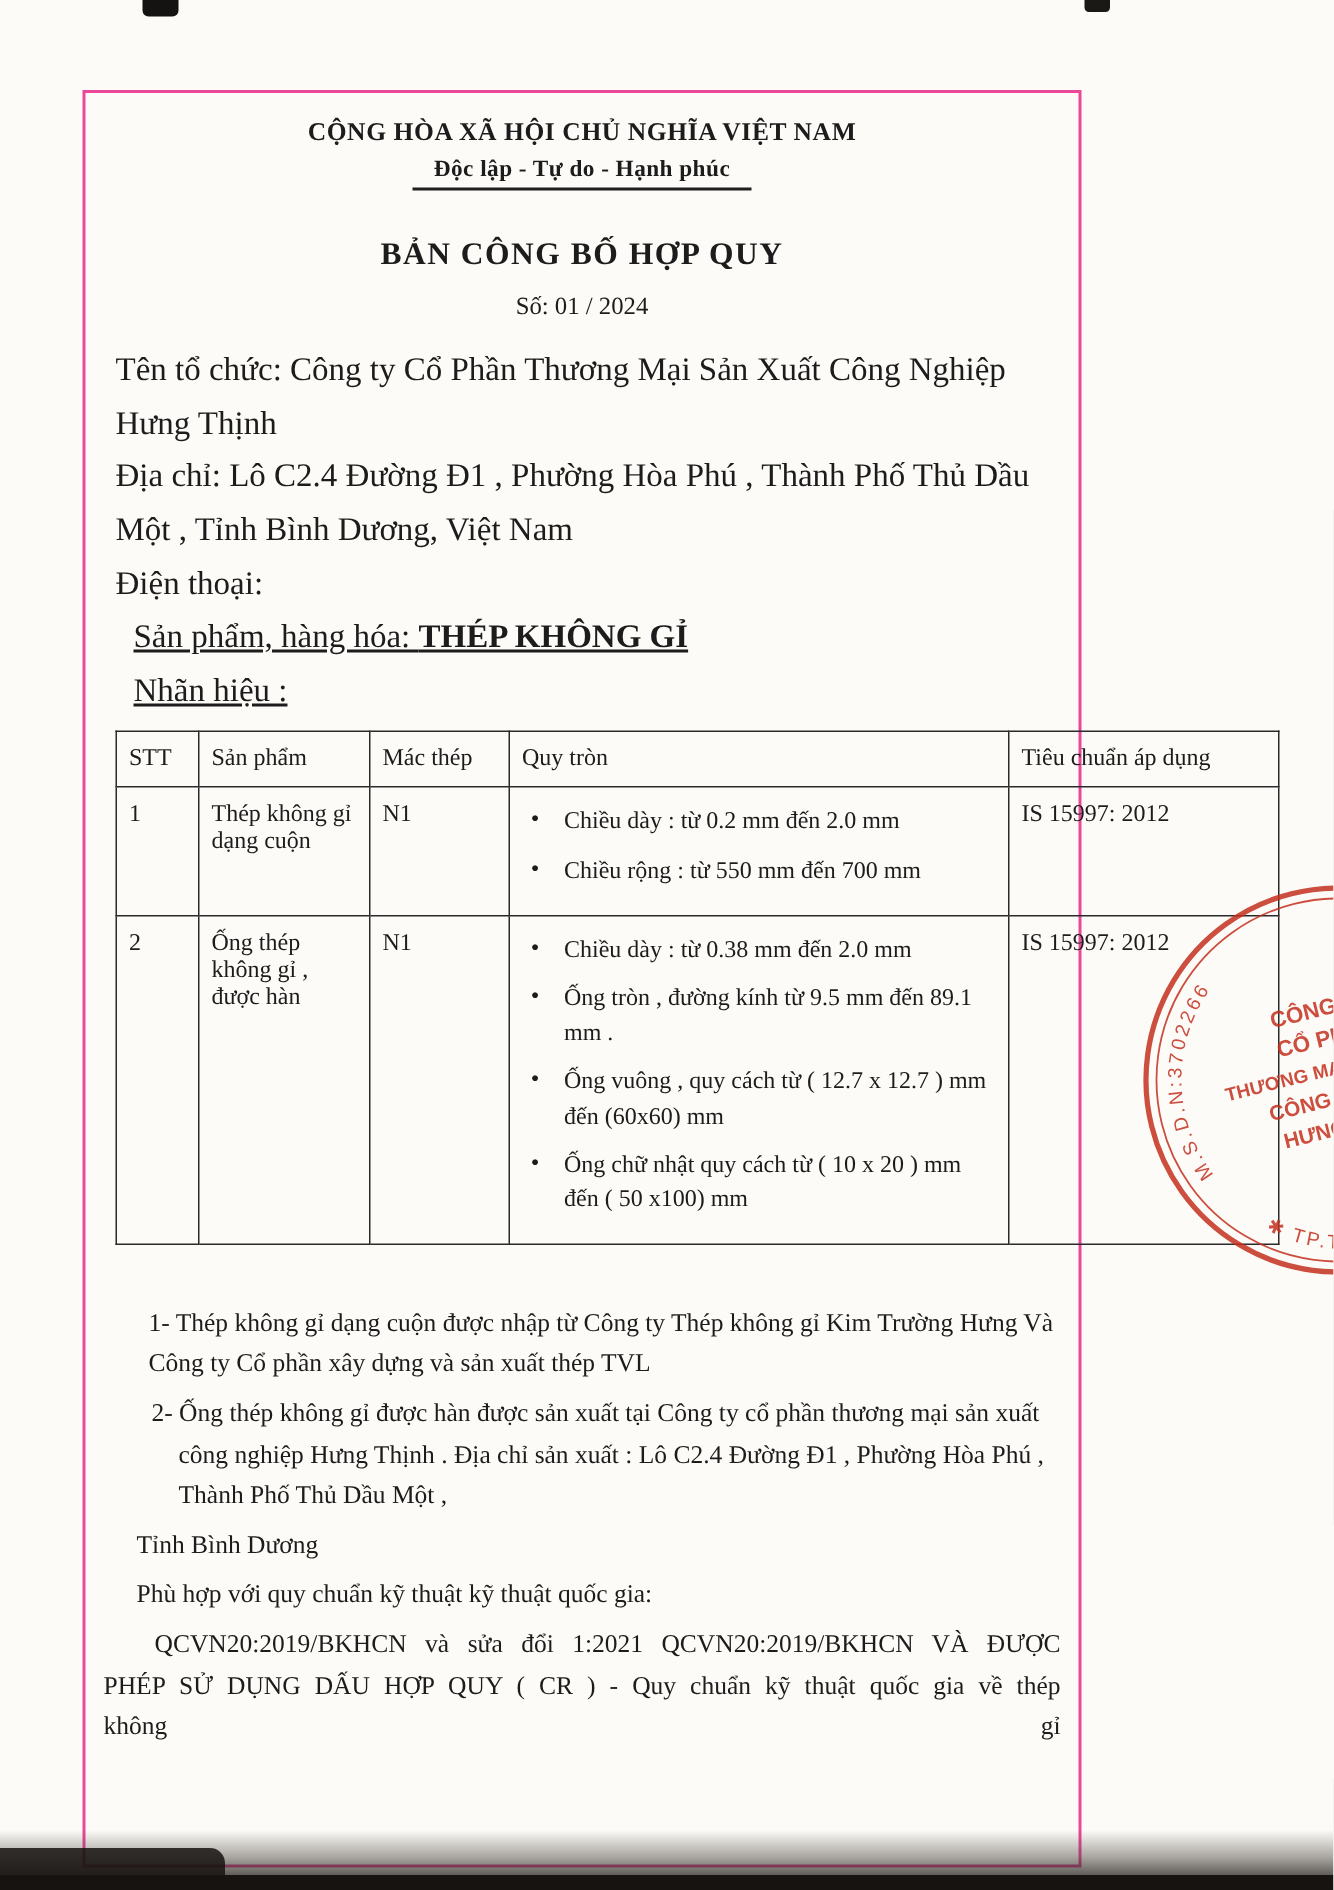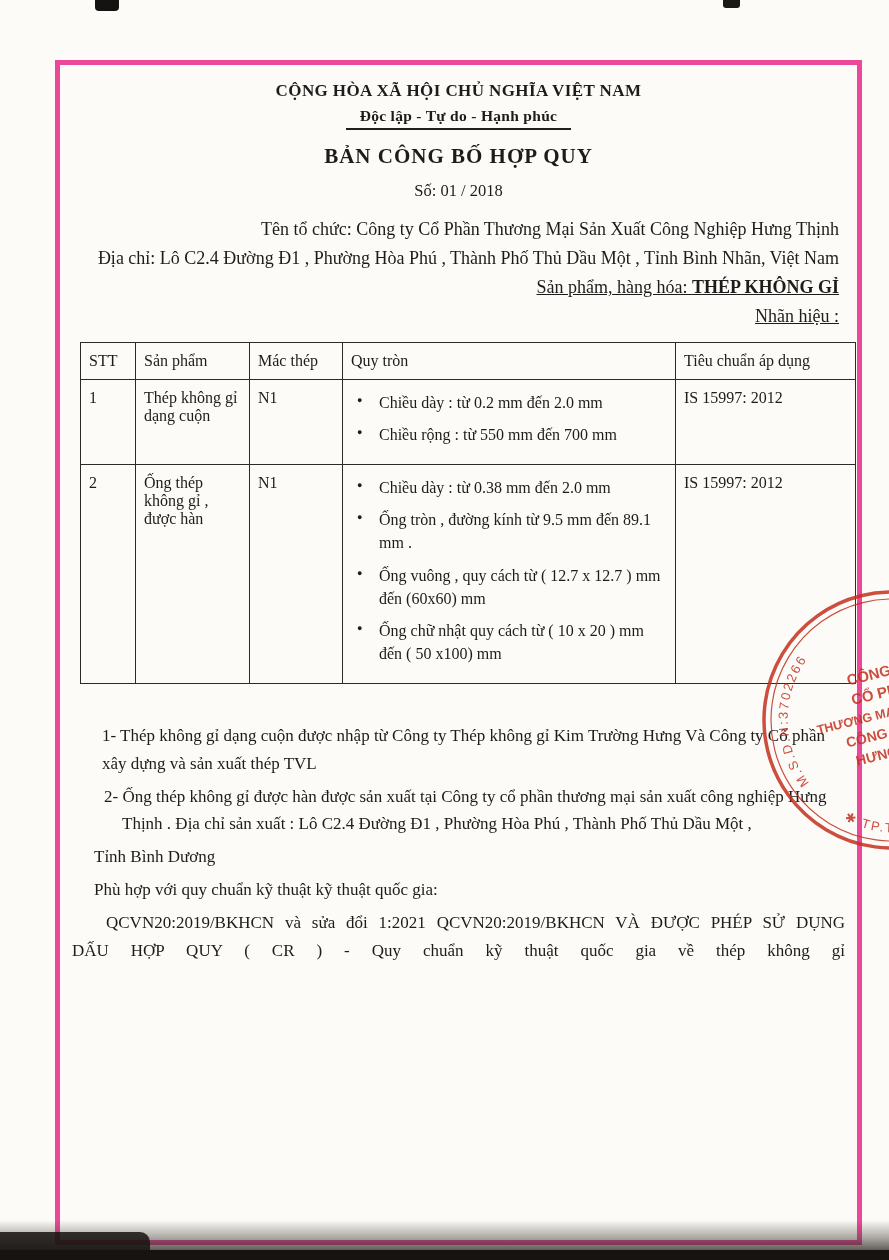--- a/index.html
+++ b/index.html
@@ -9,34 +9,34 @@
     font-family:"Liberation Serif","DejaVu Serif",serif;
     color:#1c1c1c;
     overflow:hidden;
   }
   #page{
     position:relative;width:889px;height:1260px;
     background:#fcfbf7;overflow:hidden;
   }
   
   .frame{
-    position:absolute;left:55px;top:60px;width:807px;height:1185px;
-    border:5px solid #ec4899;box-sizing:border-box;
+    position:absolute;left:55px;top:60px;width:666px;height:1185px;
+    border:2px solid #ec4899;box-sizing:border-box;
     background:transparent;
   }
   .center{text-align:center;}
   .country{margin-top:16px;font-size:17px;font-weight:bold;letter-spacing:.4px;}
   .motto-wrap{margin-top:6px;}
   .motto{
     display:inline-block;font-size:15.5px;font-weight:bold;
     border-bottom:2px solid #1f1f1f;padding:0 14px 3px 14px;letter-spacing:.3px;
   }
-  .doc-title{margin-top:14px;font-size:21px;font-weight:bold;letter-spacing:1px;}
+  .doc-title{margin-top:30px;font-size:21px;font-weight:bold;letter-spacing:1px;}
   .doc-number{margin-top:12px;font-size:16.5px;}
-  .bodytext{margin:14px 18px 0 20px;font-size:18px;line-height:1.62;text-align:right;}
+  .bodytext{margin:14px 18px 0 20px;font-size:22px;line-height:1.62;}
   .bodytext p{margin:0;}
   .indented{padding-left:12px;text-decoration:underline;}
   .bold{font-weight:bold;}
 
   table.products{
     border-collapse:collapse;
     margin:10px 0 0 20px;
     width:775px;
     font-size:16px;
     table-layout:fixed;
@@ -104,25 +104,26 @@
 <div id="page">
 
   <div class="frame">
 
     <div class="center country">CỘNG HÒA XÃ HỘI CHỦ NGHĨA VIỆT NAM</div>
     <div class="center motto-wrap">
       <span class="motto">Độc lập - Tự do - Hạnh phúc</span>
     </div>
 
     <div class="center doc-title">BẢN CÔNG BỐ HỢP QUY</div>
-    <div class="center doc-number">Số: 01 / 2018</div>
+    <div class="center doc-number">Số: 01 / 2024</div>
 
     <div class="bodytext">
       <p>Tên tổ chức: Công ty Cổ Phần Thương Mại Sản Xuất Công Nghiệp Hưng Thịnh</p>
-      <p>Địa chỉ: Lô C2.4 Đường Đ1 , Phường Hòa Phú , Thành Phố Thủ Dầu Một , Tỉnh Bình Nhãn, Việt Nam</p>
+      <p>Địa chỉ: Lô C2.4 Đường Đ1 , Phường Hòa Phú , Thành Phố Thủ Dầu Một , Tỉnh Bình Dương, Việt Nam</p>
+      <p>Điện thoại:</p>
       <p class="indented"><span>Sản phẩm, hàng hóa: </span><span class="bold">THÉP KHÔNG GỈ</span></p>
       <p class="indented">Nhãn hiệu :</p>
     </div>
 
     <table class="products">
       <colgroup>
         <col class="c-stt">
           <col class="c-sp">
           <col class="c-mac">
           <col class="c-qc">

